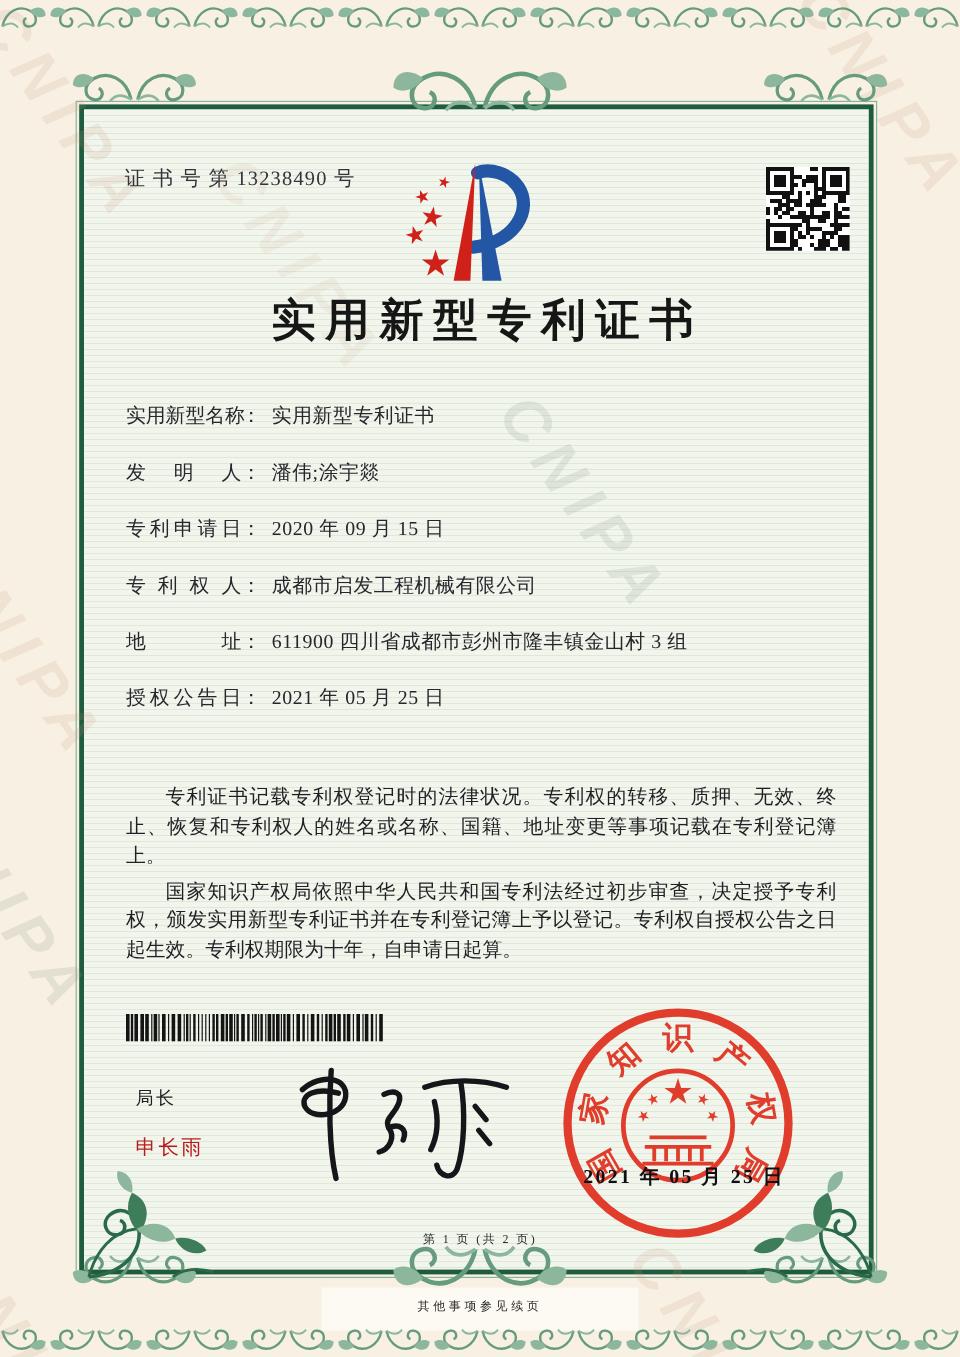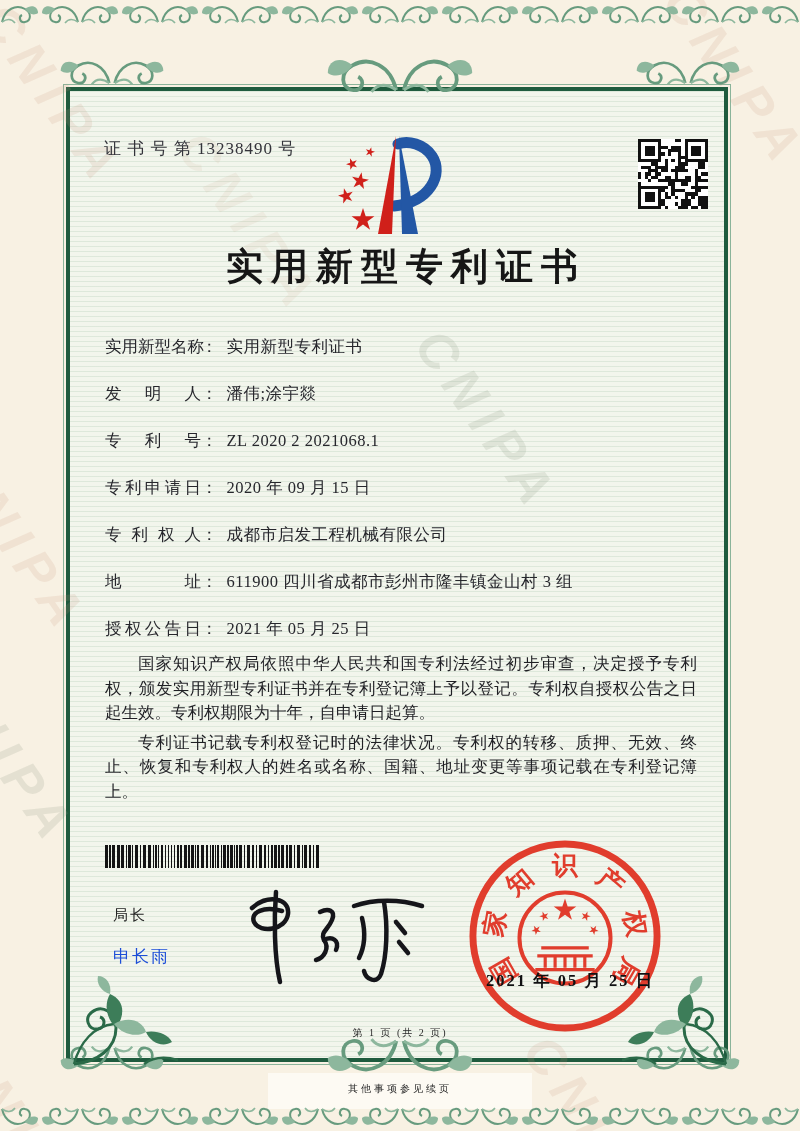--- a/index.html
+++ b/index.html
@@ -43,21 +43,21 @@
   .pair2{position:absolute;left:312px;top:0;}
 
   .bodytext{left:105px;top:652px;width:592px;font-size:16.5px;line-height:24.5px;
             text-align:justify;color:#1f1f24;}
   .bodytext p{margin:0;text-indent:2em;}
   .bodytext p + p{margin-top:5px;}
 
   .barcode{left:105px;top:845px;width:215px;height:23px;}
 
   .signer-title{left:113px;top:906px;font-size:15px;letter-spacing:2px;color:#222;}
-  .signer-name{left:113px;top:945px;font-size:17px;letter-spacing:2px;color:#1d4ed8;}
+  .signer-name{left:113px;top:945px;font-size:17px;letter-spacing:2px;color:#b91c1c;}
   .signature{left:224px;top:878px;width:212px;height:112px;z-index:4;}
 
   .seal{left:466px;top:837px;width:198px;height:198px;z-index:3;opacity:.94;}
   .seal-date{left:486px;top:970px;width:176px;font-size:16.5px;letter-spacing:2px;
              font-weight:600;color:#101012;z-index:4;white-space:nowrap;}
 
   .page-info{left:0;top:1026px;width:800px;text-align:center;font-size:10px;color:#2a2a2a;letter-spacing:2px;}
   .cont-strip{left:268px;top:1073px;width:264px;height:36px;background:#fdfaf3;z-index:2;}
   .cont-note{left:0;top:1082px;width:800px;text-align:center;font-size:10px;color:#2a2a2a;letter-spacing:3px;z-index:3;}
 
@@ -340,39 +340,36 @@
   <div class="content title">实用新型专利证书</div>
 
   <div class="content fields">
     <div class="frow">
       <span class="flabel">实用新型名称</span><span class="fcolon">：</span><span class="fvalue">实用新型专利证书</span>
     </div>
     <div class="frow">
       <span class="flabel">发明人</span><span class="fcolon">：</span><span class="fvalue">潘伟;涂宇燚</span>
     </div>
     <div class="frow">
-      <span class="flabel">专利号</span><span class="fcolon">：</span><span class="fvalue">ZL 2020 2 2021068.1</span>
-    </div>
-    <div class="frow">
       <span class="flabel">专利申请日</span><span class="fcolon">：</span><span class="fvalue">2020 年 09 月 15 日</span>
     </div>
     <div class="frow">
       <span class="flabel">专利权人</span><span class="fcolon">：</span><span class="fvalue">成都市启发工程机械有限公司</span>
     </div>
     <div class="frow">
       <span class="flabel">地址</span><span class="fcolon">：</span><span class="fvalue">611900 四川省成都市彭州市隆丰镇金山村 3 组</span>
     </div>
     <div class="frow">
       <span class="flabel">授权公告日</span><span class="fcolon">：</span><span class="fvalue">2021 年 05 月 25 日</span>
     </div>
   </div>
 
   <div class="content bodytext">
+    <p>专利证书记载专利权登记时的法律状况。专利权的转移、质押、无效、终止、恢复和专利权人的姓名或名称、国籍、地址变更等事项记载在专利登记簿上。</p>
     <p>国家知识产权局依照中华人民共和国专利法经过初步审查，决定授予专利权，颁发实用新型专利证书并在专利登记簿上予以登记。专利权自授权公告之日起生效。专利权期限为十年，自申请日起算。</p>
-    <p>专利证书记载专利权登记时的法律状况。专利权的转移、质押、无效、终止、恢复和专利权人的姓名或名称、国籍、地址变更等事项记载在专利登记簿上。</p>
   </div>
 
   <svg id="barcode-svg" class="content barcode" viewBox="0 0 215 23" preserveAspectRatio="none">
       <rect x="0" y="0" width="3" height="23" fill="#141414"></rect>
       <rect x="4" y="0" width="2" height="23" fill="#141414"></rect>
       <rect x="7" y="0" width="3" height="23" fill="#141414"></rect>
       <rect x="12" y="0" width="3" height="23" fill="#141414"></rect>
       <rect x="16" y="0" width="3" height="23" fill="#141414"></rect>
       <rect x="21" y="0" width="1" height="23" fill="#141414"></rect>
       <rect x="23" y="0" width="3" height="23" fill="#141414"></rect>

